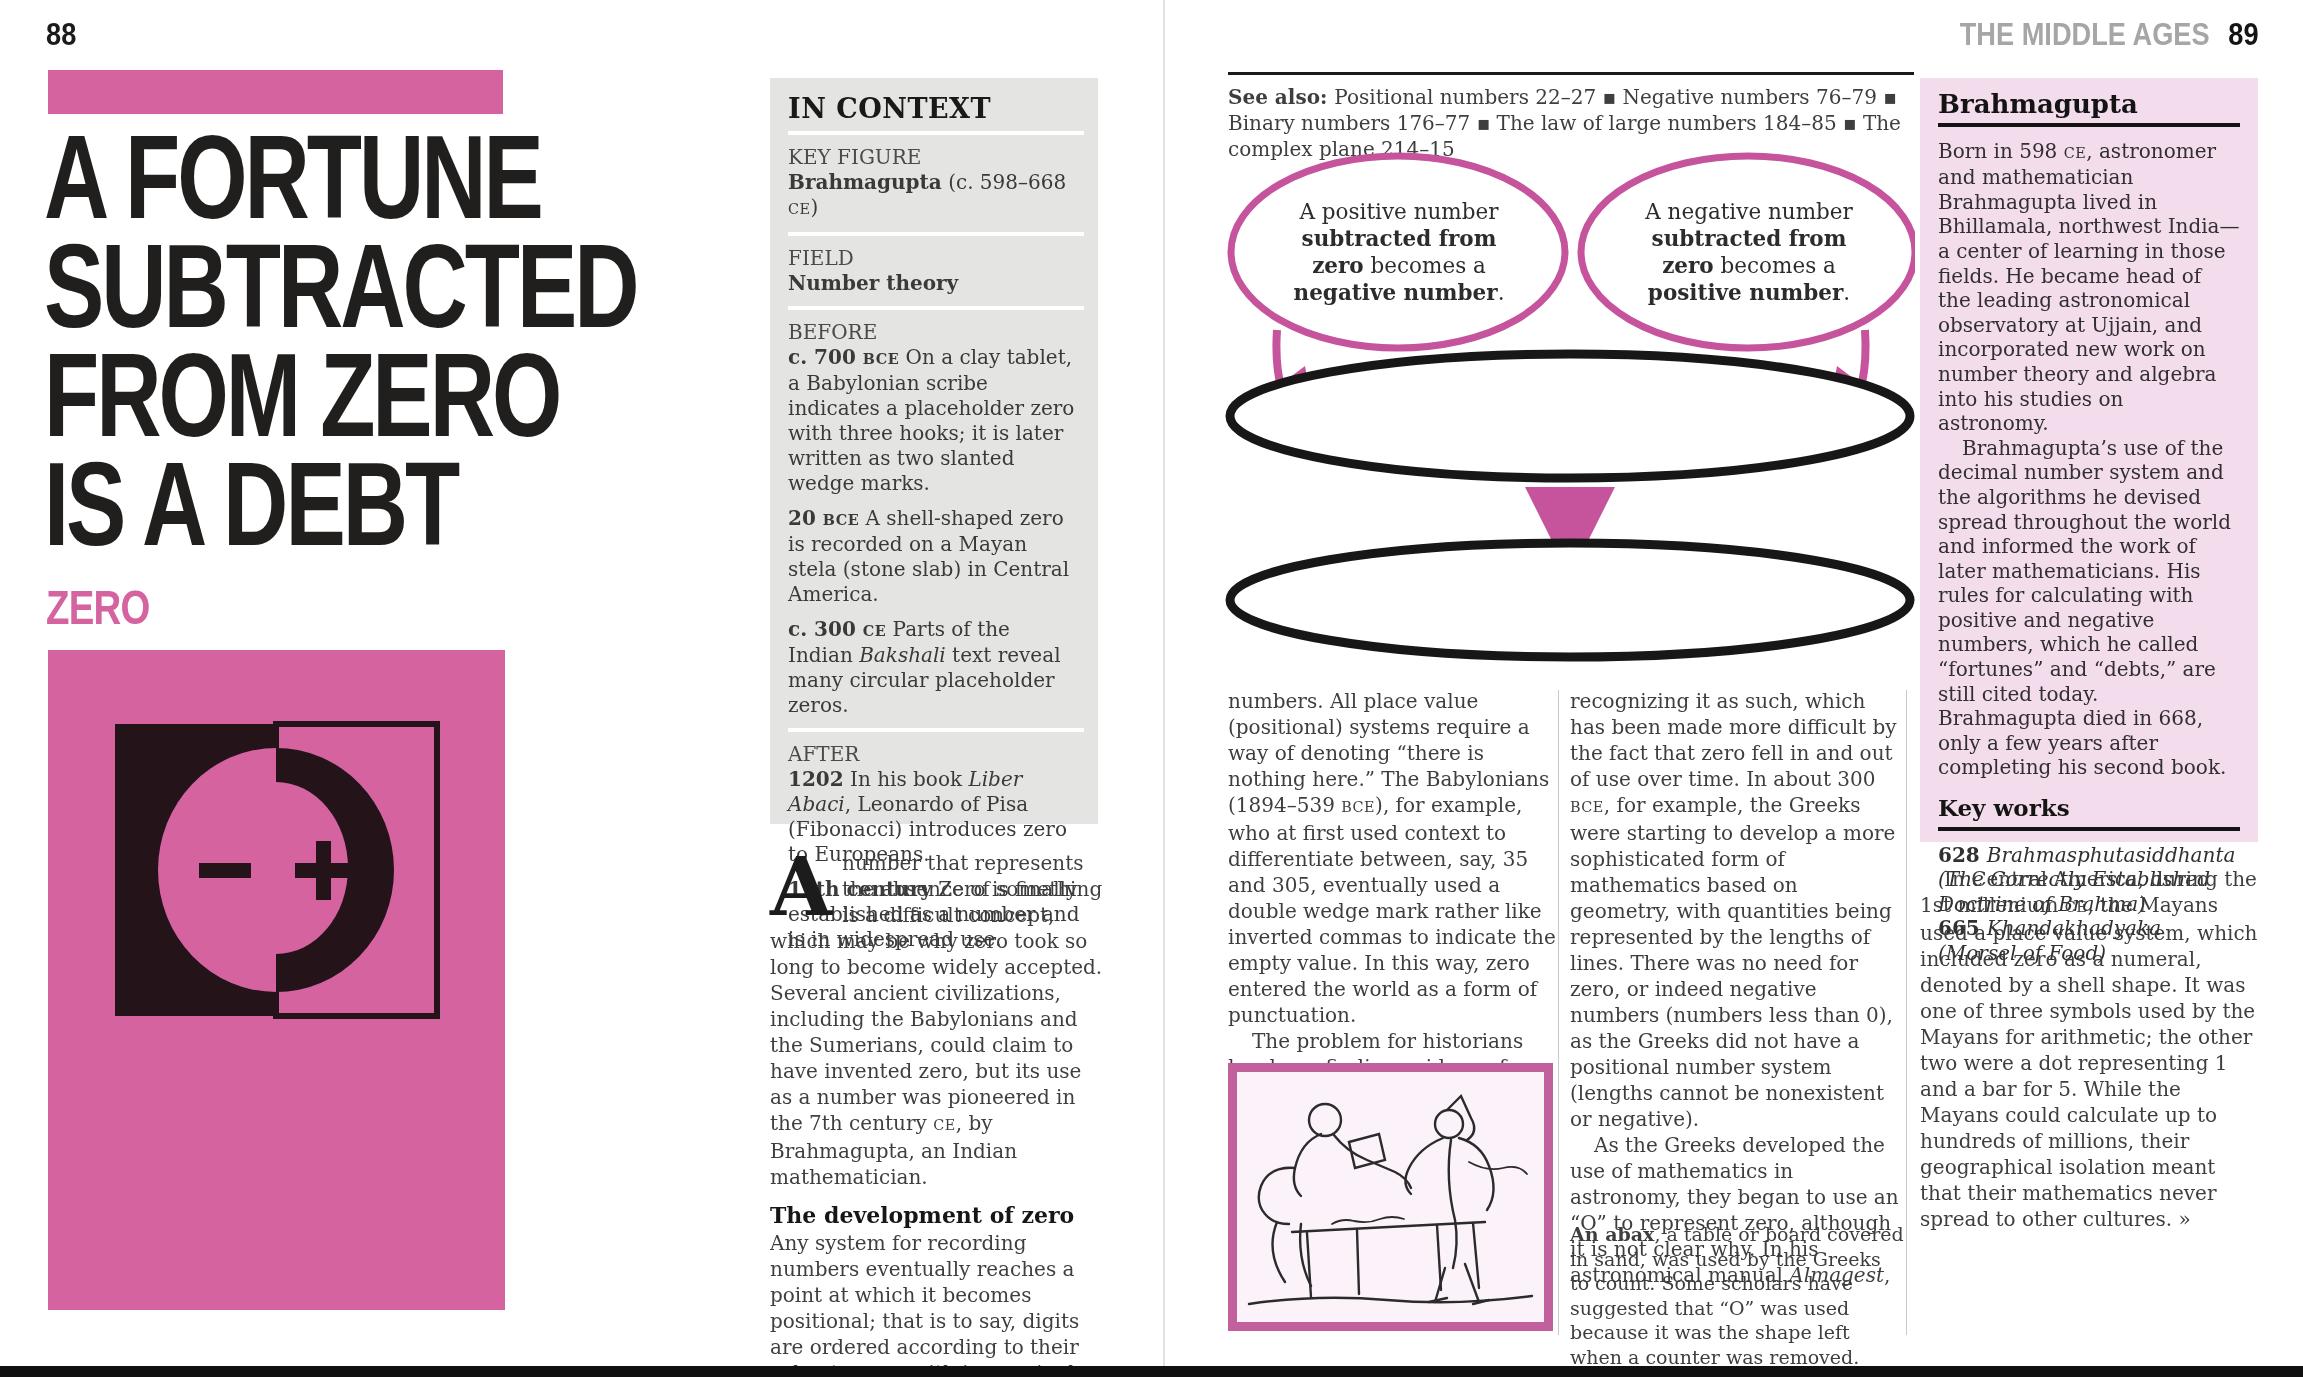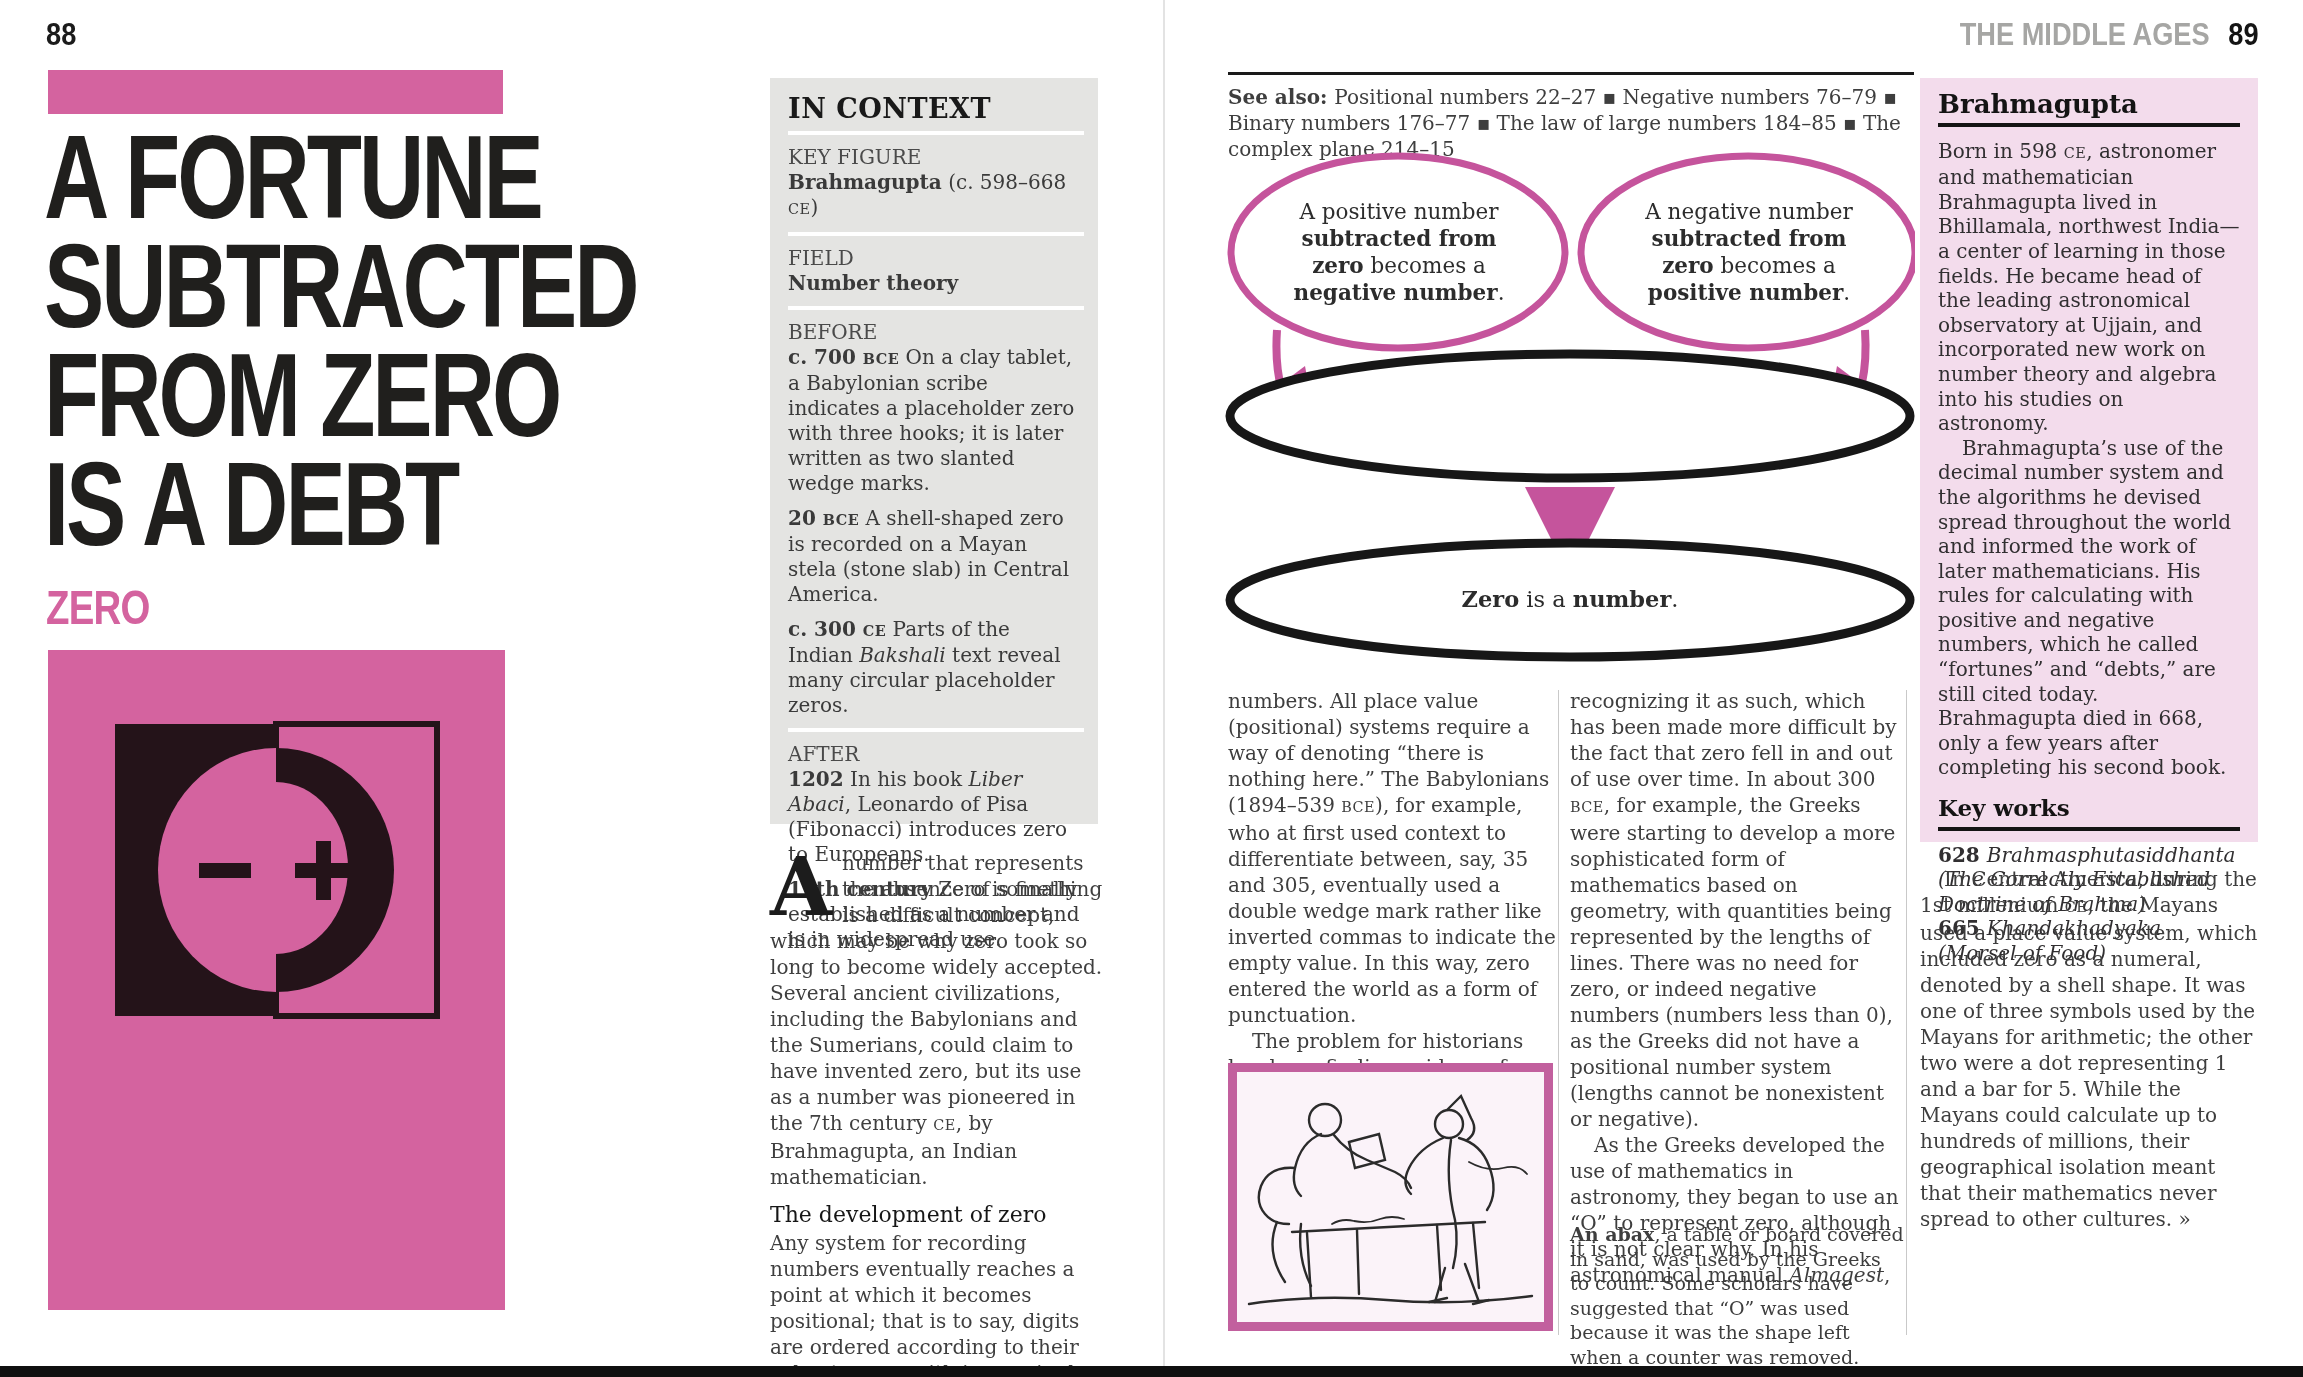--- a/index.html
+++ b/index.html
@@ -26,21 +26,21 @@
     padding:16px 18px;box-sizing:border-box;font-size:20px;line-height:25px;color:#3a3a3a;}
   .ctx-heading{font-weight:bold;font-size:27px;color:#191919;letter-spacing:0.5px;margin:2px 0 10px 0;}
   .ctx-rule{height:4px;background:#ffffff;margin:10px -4px 10px 0;}
   .ctx-label{color:#4a4a4a;}
   .ctx-p{margin:0 0 10px 0;}
   .ctx-p:last-child{margin-bottom:0;}
   
   .body-col{left:770px;top:850px;width:334px;font-size:20px;line-height:26px;color:#3f3f3f;}
   .dropcap{float:left;font-size:80px;line-height:62px;font-weight:bold;color:#1c1c1c;
     padding:6px 10px 0 0;font-family:"DejaVu Serif",serif;}
-  .dev-heading{font-weight:normal;color:#161616;font-size:22px;margin:12px 0 2px 0;}
+  .dev-heading{font-weight:bold;color:#161616;font-size:22px;margin:12px 0 2px 0;}
   
   .gutter{left:1163px;top:0;width:2px;height:1366px;background:#e3e3e3;}
   .header-right{right:44px;top:16px;text-align:right;white-space:nowrap;}
   .header-right .inner{display:inline-block;transform:scaleX(0.85);transform-origin:100% 0;
     font-family:"Liberation Sans",sans-serif;font-weight:900;font-size:32px;}
   .hr-title{color:#a6a6a4;letter-spacing:0px;}
   .hr-num{color:#141414;margin-left:22px;}
   .seealso-rule{left:1228px;top:72px;width:686px;height:3px;background:#1a1a1a;}
   .seealso{left:1228px;top:84px;width:700px;font-size:20px;line-height:26px;color:#3e3e3e;}
   
@@ -140,21 +140,20 @@
     <ellipse cx="173" cy="122" rx="167" ry="96" fill="none" stroke="#c5549c" stroke-width="7"></ellipse>
     <ellipse cx="523" cy="122" rx="167" ry="96" fill="none" stroke="#c5549c" stroke-width="7"></ellipse>
     <path d="M52,200 Q48,260 72,292" fill="none" stroke="#c5549c" stroke-width="8" marker-end="url(#pinkhead)"></path>
     <path d="M640,200 Q644,260 620,292" fill="none" stroke="#c5549c" stroke-width="8" marker-end="url(#pinkhead)"></path>
     <ellipse cx="345" cy="286" rx="340" ry="62" fill="#ffffff" stroke="#171717" stroke-width="9"></ellipse>
     <path d="M345,358 L345,402" fill="none" stroke="#c5549c" stroke-width="9" marker-end="url(#pinkhead)"></path>
     <ellipse cx="345" cy="470" rx="340" ry="57" fill="#ffffff" stroke="#171717" stroke-width="9"></ellipse>
   </svg>
   <div class="dg-text bubble-t2"><span>A negative number </span><span class="b">subtracted from zero</span><span> becomes a </span><span class="b">positive number</span><span>.</span></div>
   <div class="dg-text bubble-t1"><span>A positive number </span><span class="b">subtracted from zero</span><span> becomes a </span><span class="b">negative number</span><span>.</span></div>
-  <div class="dg-text oval-t2"><span class="b">Zero</span><span> is a </span><span class="b">number</span><span>.</span></div>
 </div>
 
 <div class="abs colrule" style="left:1558px;"></div>
 <div class="abs colrule" style="left:1906px;height:645px;"></div>
 
 <div class="abs col1">
   <p class="noindent"><span>numbers. All place value (positional) systems require a way of denoting “there is nothing here.” The Babylonians (1894–539 </span><span class="sc">BCE</span><span>), for example, who at first used context to differentiate between, say, 35 and 305, eventually used a double wedge mark rather like inverted commas to indicate the empty value. In this way, zero entered the world as a form of punctuation.</span></p>
   <p class="indent"><span>The problem for historians has been finding evidence for early civilizations using zero and</span></p>
 </div>
 <div class="abs col2">

